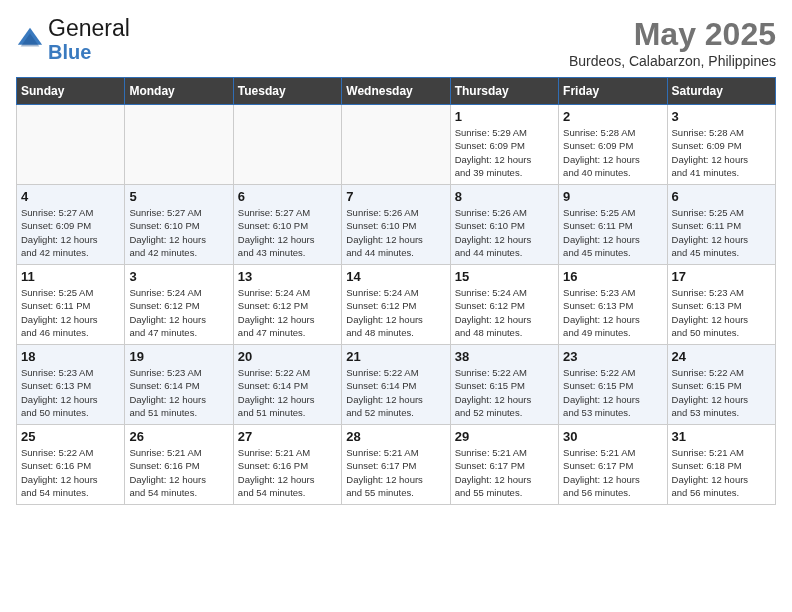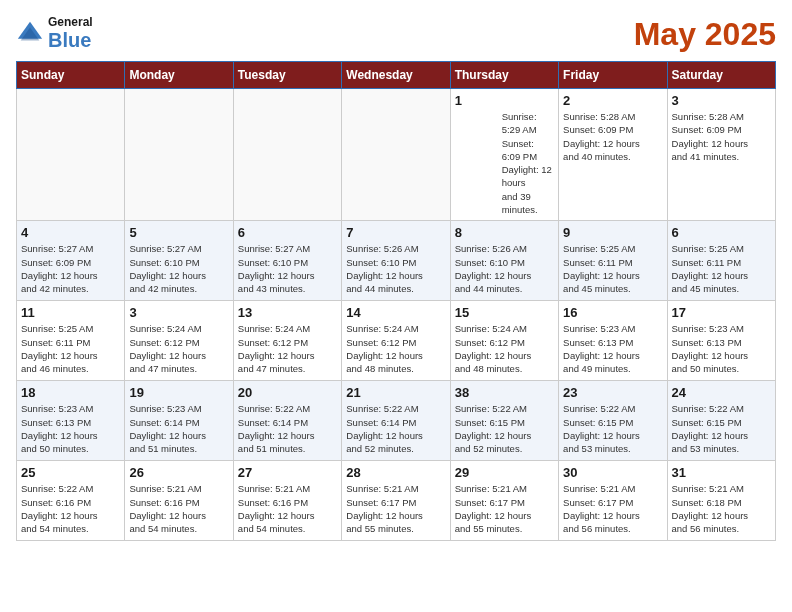--- a/index.html
+++ b/index.html
@@ -19,37 +19,37 @@
     .logo {
       display: flex;
       align-items: center;
       gap: 4px;
     }
     .logo-text {
       display: flex;
       flex-direction: column;
       line-height: 1.1;
     }
-    .logo-text span:first-child { font-size: 12px; font-weight: bold; color: #1a1a1a; text-align: center; }
+    .logo-text span:first-child { font-size: 23px; font-weight: normal; color: #1a1a1a; text-align: center; }
     .logo-text span:last-child { font-size: 20px; font-weight: bold; color: #3a7abf; }
     .logo-icon {
       width: 28px;
       height: 28px;
     }
     .title-block { text-align: right; }
-    .month-year { font-size: 32px; font-weight: bold; color: #c2410c; }
+    .month-year { font-size: 32px; font-weight: bold; color: #737373; }
     .location { font-size: 14px; color: #333; }
 
     table {
       width: 100%;
       border-collapse: collapse;
       font-size: 10.5px;
     }
     thead tr th {
-      background: #7f1d1d;
+      background: #404040;
       color: #fff;
       padding: 6px 4px;
       text-align: left;
       font-size: 12px;
       font-weight: bold;
       border: 1px solid #2f6db5;
     }
     tbody tr td {
       border: 1px solid #ccc;
       vertical-align: top;
@@ -83,20 +83,21 @@
       <polygon points="15,2 28,20 2,20" fill="#3a7abf"></polygon>
       <polygon points="15,8 25,22 5,22" fill="#1a4a8a" opacity="0.4"></polygon>
     </svg>
     <div class="logo-text">
       <span>General</span>
       <span>Blue</span>
     </div>
   </div>
   <div class="title-block">
     <div class="month-year">May 2025</div>
+    <div class="location">Burdeos, Calabarzon, Philippines</div>
   </div>
 </div>
 
 <table>
   <thead>
     <tr>
     <th>Sunday</th>
         <th>Monday</th>
         <th>Tuesday</th>
         <th>Wednesday</th>
@@ -106,21 +107,21 @@
       </tr>
   </thead>
   <tbody id="calendar-body">
   <tr>
         <td class="empty-cell"></td>
         <td class="empty-cell"></td>
         <td class="empty-cell"></td>
         <td class="empty-cell"></td>
         <td>
           <div class="day-num">1</div>
-          <div class="day-info" style="white-space: pre-line; margin-left: 47px;">Sunrise: 5:29 AM
+          <div class="day-info" style="white-space: pre-line;">Sunrise: 5:29 AM
 Sunset: 6:09 PM
 Daylight: 12 hours
 and 39 minutes.</div>
         </td>
         <td>
           <div class="day-num">2</div>
           <div class="day-info" style="white-space: pre-line;">Sunrise: 5:28 AM
 Sunset: 6:09 PM
 Daylight: 12 hours
 and 40 minutes.</div>

